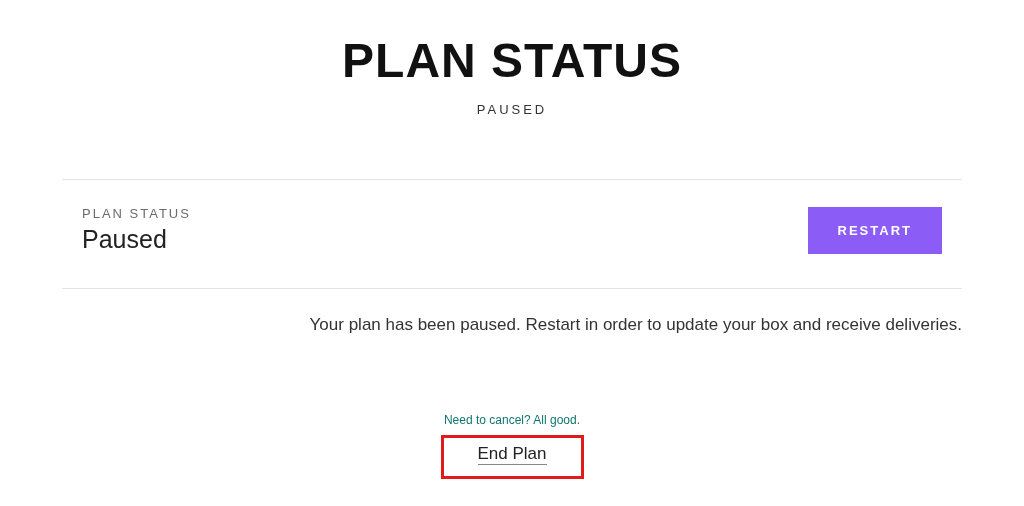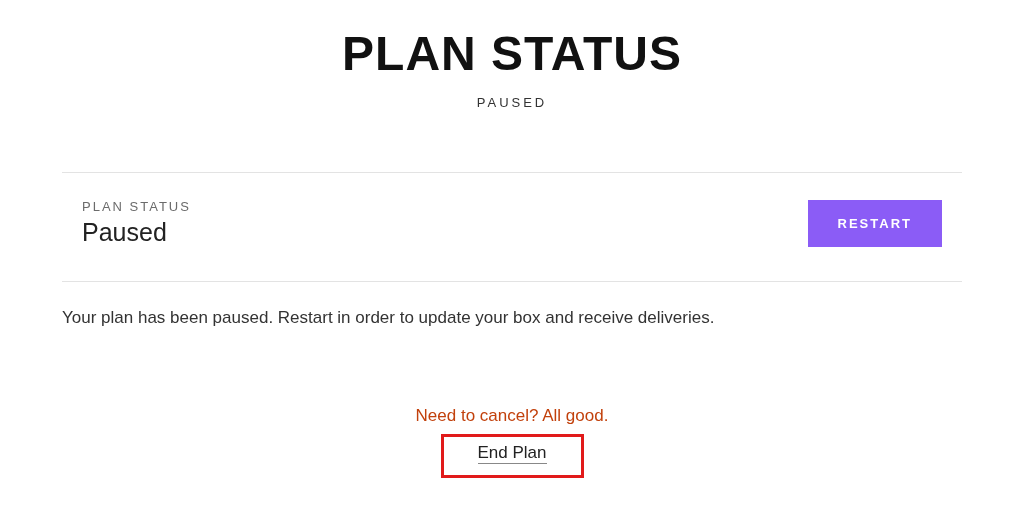--- a/index.html
+++ b/index.html
@@ -6,21 +6,21 @@
     body {
       font-family: -apple-system, BlinkMacSystemFont, "Helvetica Neue", Helvetica, Arial, sans-serif;
       background: #ffffff;
       color: #1a1a1a;
       width: 1024px;
       height: 506px;
       overflow: hidden;
     }
     .container {
       max-width: 900px;
-      margin: 0 auto;
+      margin: 7px auto;
       padding-top: 26px;
     }
     .page-title {
       font-family: "Arial Narrow", "Helvetica Neue Condensed", Impact, "Franklin Gothic Bold", sans-serif;
       font-stretch: condensed;
       font-weight: 800;
       font-size: 48px;
       letter-spacing: 1px;
       text-align: center;
       color: #111;
@@ -64,32 +64,32 @@
       color: #ffffff;
       border: none;
       font-size: 13px;
       font-weight: 700;
       letter-spacing: 2px;
       padding: 16px 30px;
       cursor: pointer;
       text-transform: uppercase;
     }
     .info-text {
-      text-align: left;
+      text-align: right;
       font-size: 17px;
       color: #333;
       margin-top: 26px;
     }
     .cancel-block {
       text-align: center;
       margin-top: 78px;
     }
     .cancel-prompt {
-      font-size: 17px;
-      color: #c2410c;
+      font-size: 12px;
+      color: #0f766e;
       margin-bottom: 8px;
     }
     .end-plan-wrapper {
       display: inline-block;
       border: 3px solid #e11a1a;
       padding: 6px 34px 12px 34px;
     }
     .end-plan-link {
       font-size: 17px;
       color: #222;

